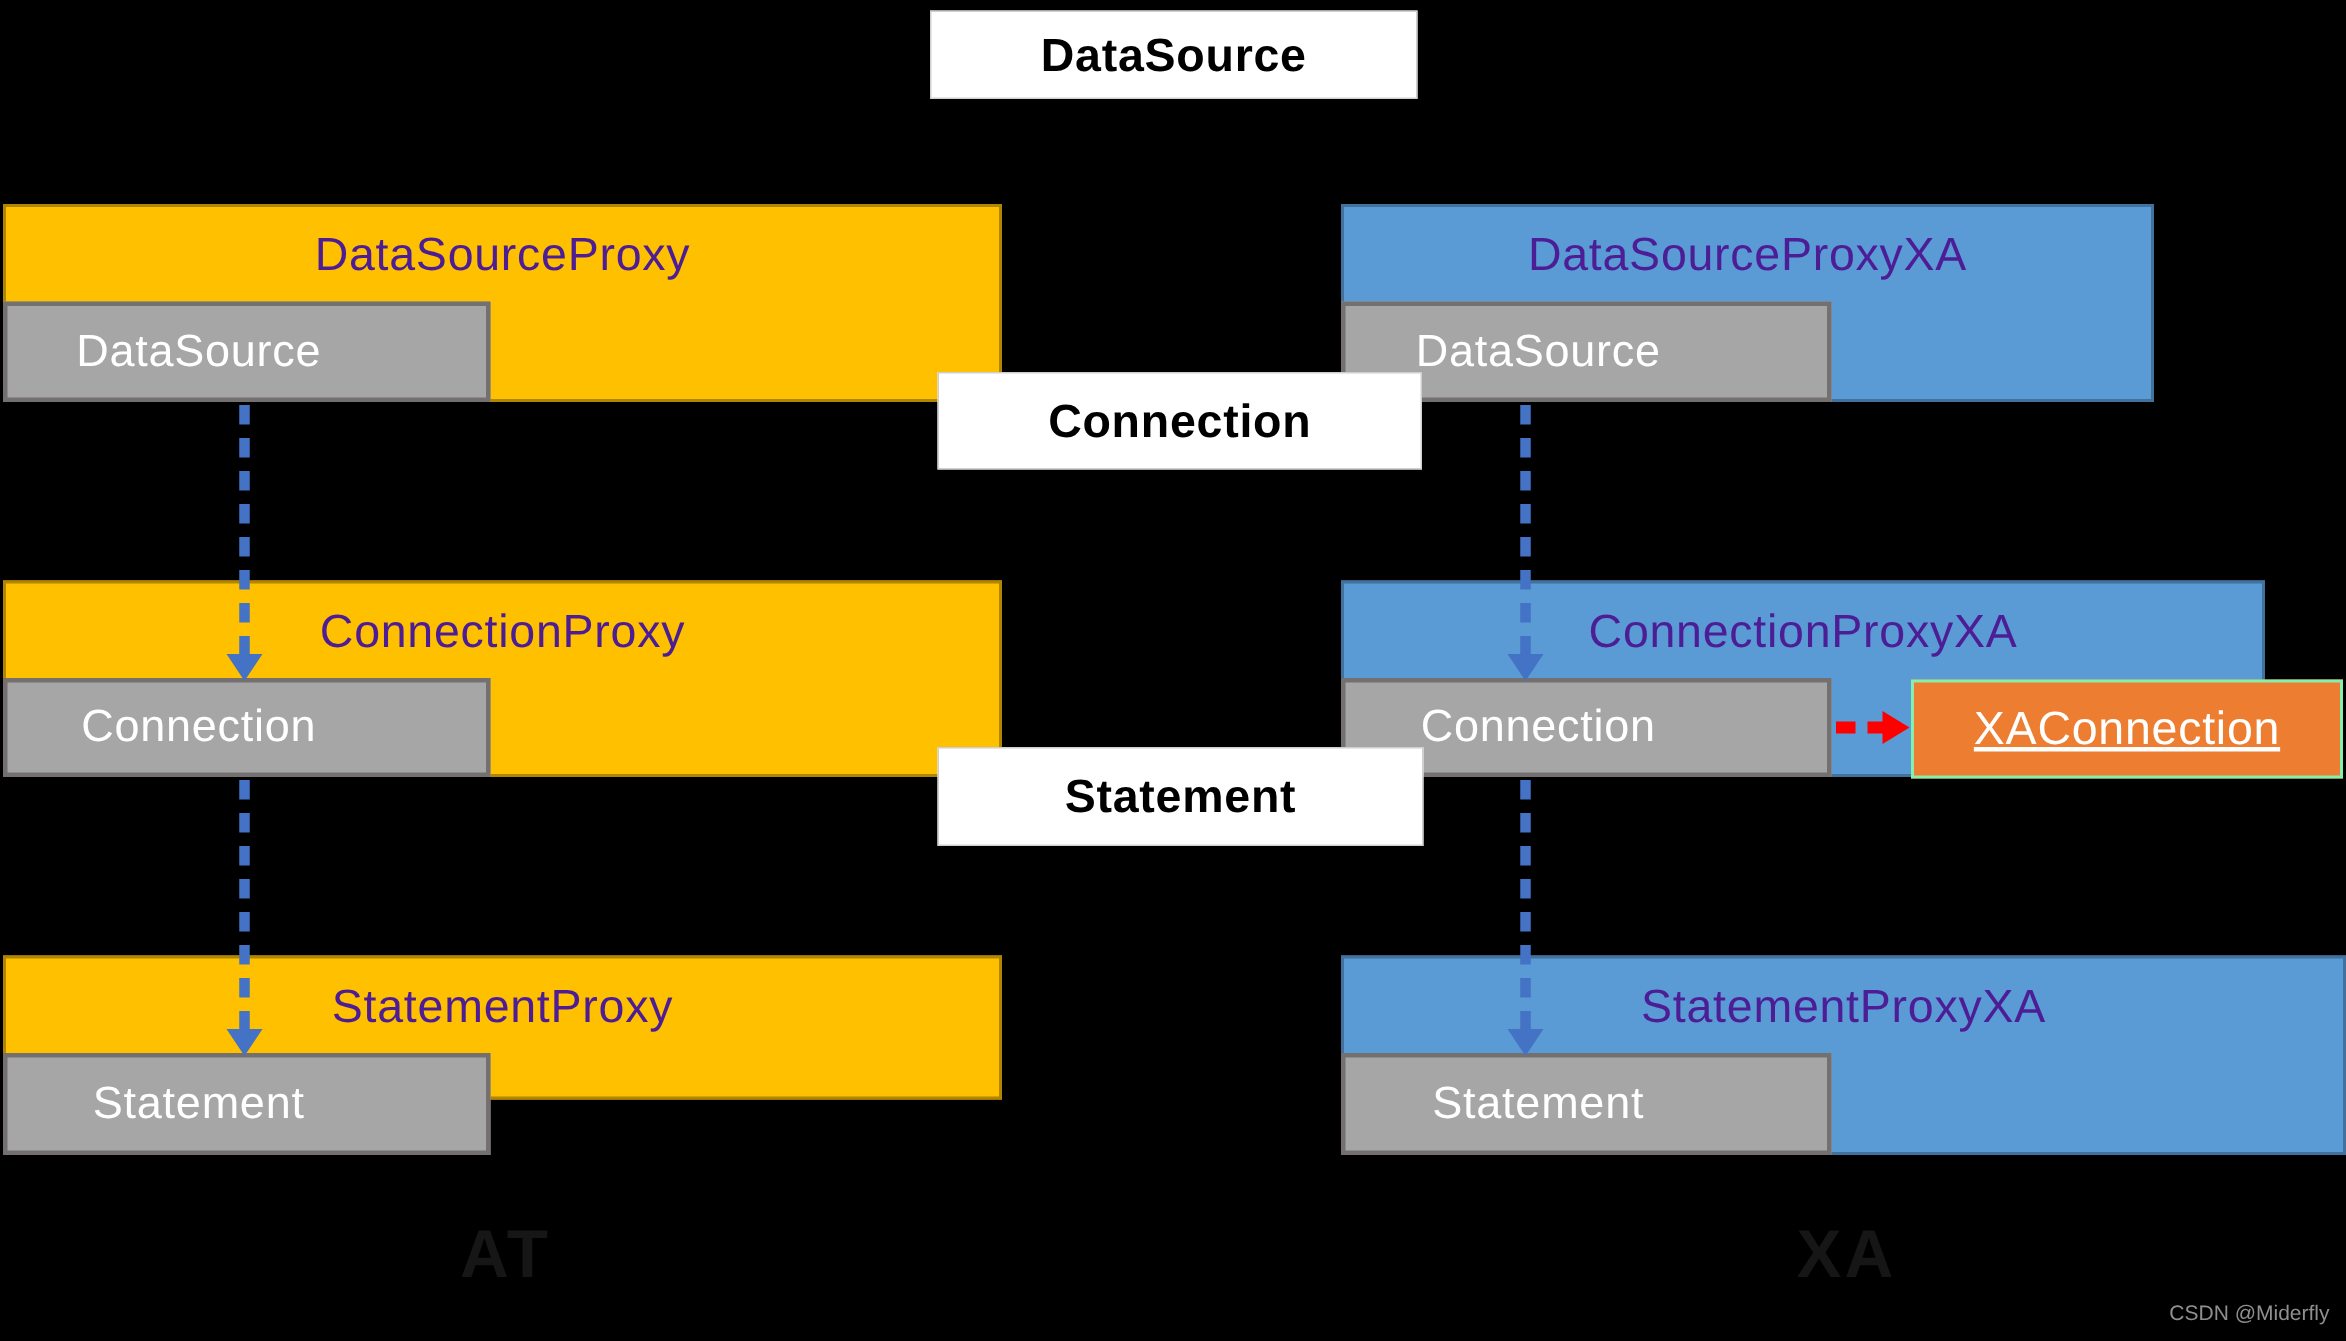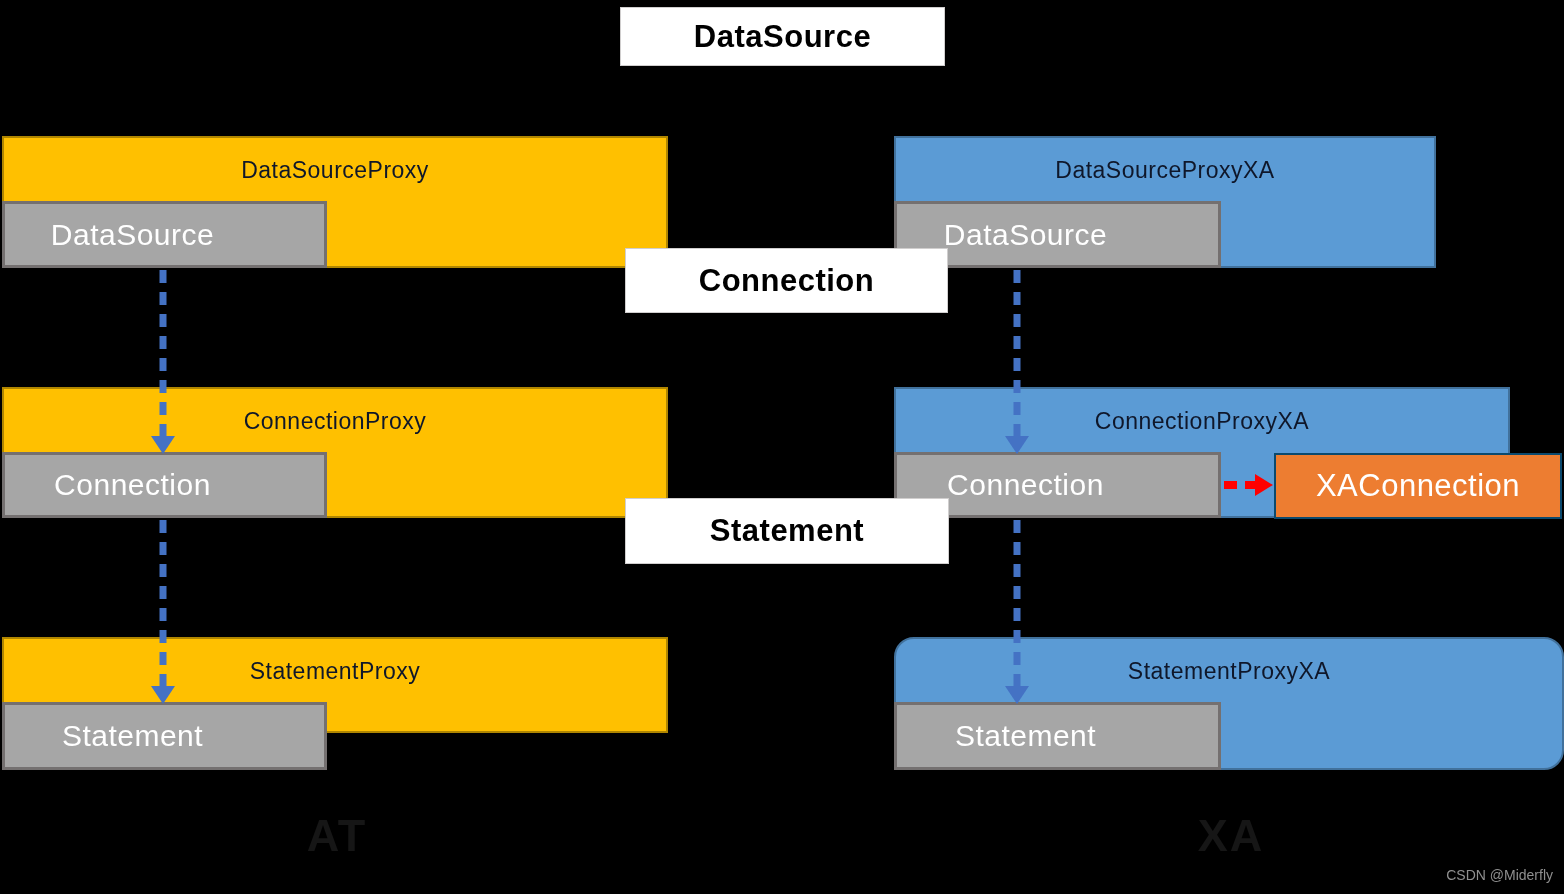--- a/index.html
+++ b/index.html
@@ -6,34 +6,34 @@
   #canvas{
     position:relative;width:1564px;height:894px;background:#000000;
     font-family:"Liberation Sans", sans-serif;overflow:hidden;
   }
   .main-box{position:absolute;box-sizing:border-box;z-index:1;}
   .main-box.at{background:#FFC000;border:2px solid #B08600;}
   .main-box.xa{background:#5B9BD5;border:2px solid #41719C;}
   .main-title{
     position:absolute;left:0;right:0;top:0;height:64px;
     display:flex;align-items:center;justify-content:center;
-    color:#0f172a;font-size:23px;font-weight:400;letter-spacing:0.5px;
+    color:#4c1d95;font-size:31px;font-weight:400;letter-spacing:0.5px;
   }
   .inner-box{
     position:absolute;box-sizing:border-box;z-index:2;
     background:#A6A6A6;border:3px solid #747070;
     display:flex;align-items:center;justify-content:center;
     color:#FFFFFF;font-size:30px;font-weight:400;letter-spacing:0.5px;
     padding-right:64px;
   }
   .xa-connection{
     position:absolute;box-sizing:border-box;z-index:2;
-    background:#ED7D31;border:2px solid #0c4a6e;
+    background:#ED7D31;border:2px solid #86efac;
     display:flex;align-items:center;justify-content:center;
-    color:#FFFFFF;font-size:31px;font-weight:400;letter-spacing:0.5px;
+    color:#FFFFFF;font-size:31px;font-weight:400;letter-spacing:0.5px;text-decoration:underline;
   }
   .label-box{
     position:absolute;box-sizing:border-box;z-index:4;
     background:#FFFFFF;border:1px solid #D0CECE;
     display:flex;align-items:center;justify-content:center;
     color:#000000;font-weight:700;font-size:31px;letter-spacing:0.5px;
   }
   .mode-label{
     position:absolute;z-index:0;width:220px;top:806px;height:60px;
     display:flex;align-items:center;justify-content:center;
@@ -72,21 +72,21 @@
     <div class="main-title">DataSourceProxyXA</div>
   </div>
   <div class="inner-box" style="left:894px;top:201px;width:327px;height:67px;">DataSource</div>
 
   <div class="main-box xa" style="left:894px;top:387px;width:616px;height:131px;">
     <div class="main-title">ConnectionProxyXA</div>
   </div>
   <div class="inner-box" style="left:894px;top:452px;width:327px;height:66px;">Connection</div>
   <div class="xa-connection" style="left:1274px;top:453px;width:288px;height:66px;">XAConnection</div>
 
-  <div class="main-box xa" style="left:894px;top:637px;width:670px;height:133px;border-radius:20px;">
+  <div class="main-box xa" style="left:894px;top:637px;width:670px;height:133px;">
     <div class="main-title">StatementProxyXA</div>
   </div>
   <div class="inner-box" style="left:894px;top:702px;width:327px;height:68px;">Statement</div>
 
   <div class="label-box" style="left:620px;top:7px;width:325px;height:59px;">DataSource</div>
   <div class="label-box" style="left:625px;top:248px;width:323px;height:65px;">Connection</div>
   <div class="label-box" style="left:625px;top:498px;width:324px;height:66px;">Statement</div>
 
   <svg id="arrow-layer" width="1564" height="894" viewBox="0 0 1564 894">
     <g>

